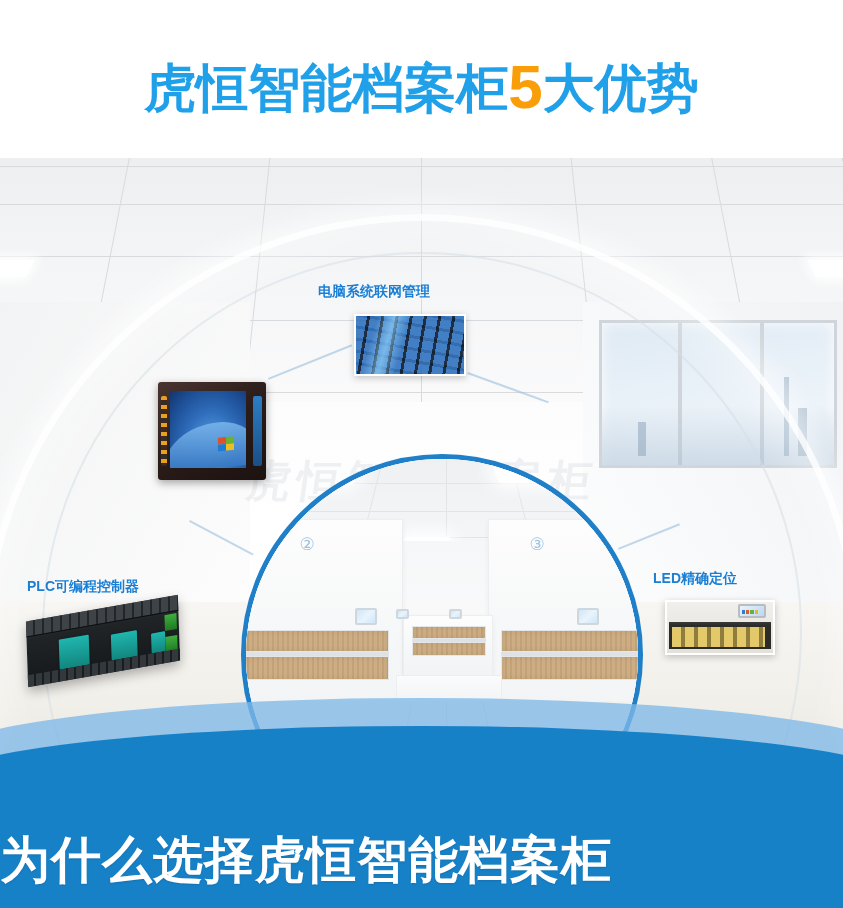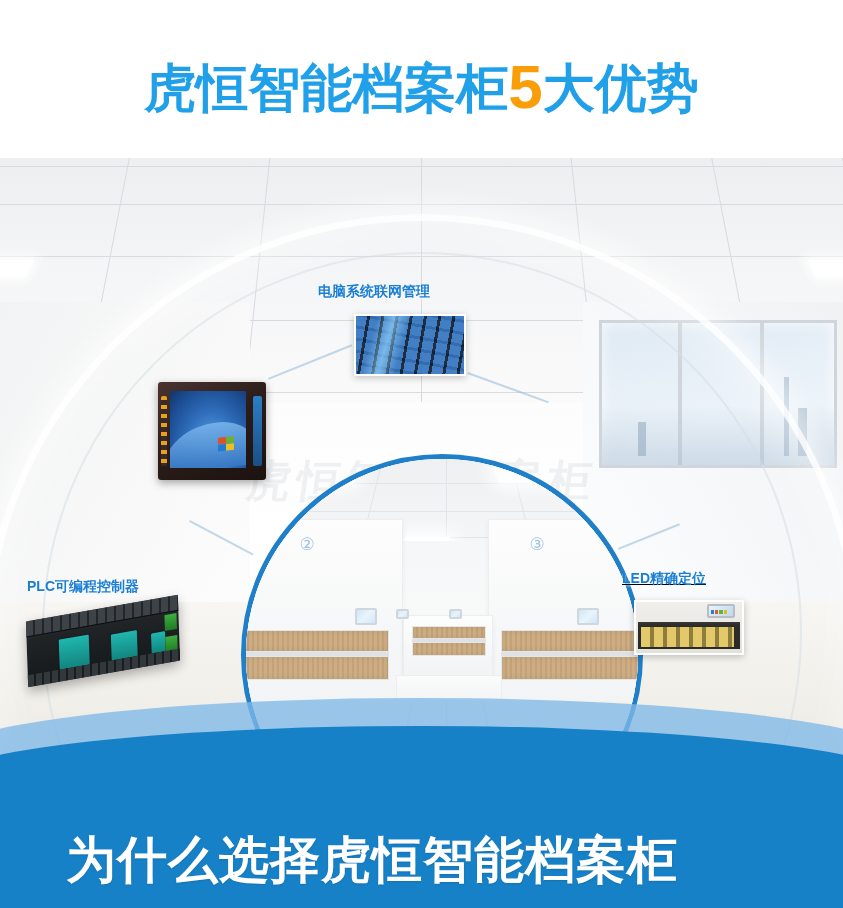--- a/index.html
+++ b/index.html
@@ -351,21 +351,21 @@
     z-index:22;
   }
   .wave-main{
     position:absolute; left:-8%; top:726px; width:116%; height:190px;
     background:#1781c7;
     border-radius:50% 50% 0 0 / 58px 58px 0 0;
     z-index:24;
   }
   .banner{
     position:absolute; left:0; top:812px; width:744px; height:96px;
-    z-index:30; display:flex; align-items:center; justify-content:center;
+    z-index:30; display:flex; align-items:center; justify-content:flex-start;
   }
   .banner-text{
     font-size:50px; font-weight:bold; color:#ffffff;
     letter-spacing:1px; white-space:nowrap;
     text-shadow:0 1px 2px rgba(0,0,0,.12);
   }
 </style>
 </head>
 <body>
 
@@ -498,21 +498,21 @@
         <div class="plc-lbl" style="left:32px;width:30px;height:30px;"></div>
         <div class="plc-lbl" style="left:84px;width:26px;height:26px;"></div>
         <div class="plc-lbl" style="left:124px;width:14px;height:20px;"></div>
         <div class="plc-green" style="top:18px;height:16px;"></div>
         <div class="plc-green" style="top:40px;height:16px;"></div>
         <div class="plc-bot"></div>
       </div>
     </div>
   </div>
 
-  <div class="feature" style="left:622px;top:565px;text-decoration:underline;">
+  <div class="feature" style="left:653px;top:565px;">
     <div class="flabel">LED精确定位</div>
     <div class="thumb thumb-led" style="width:110px;height:55px;margin:9px 0 0 12px;">
       <div class="led-shelf">
         <div class="led-folders"></div>
       </div>
       <div class="led-screen">
         <i style="left:8%;background:#2f7fd0;"></i>
         <i style="left:26%;background:#e05a34;"></i>
         <i style="left:44%;background:#63b23d;"></i>
         <i style="left:62%;background:#e8b62a;"></i>

